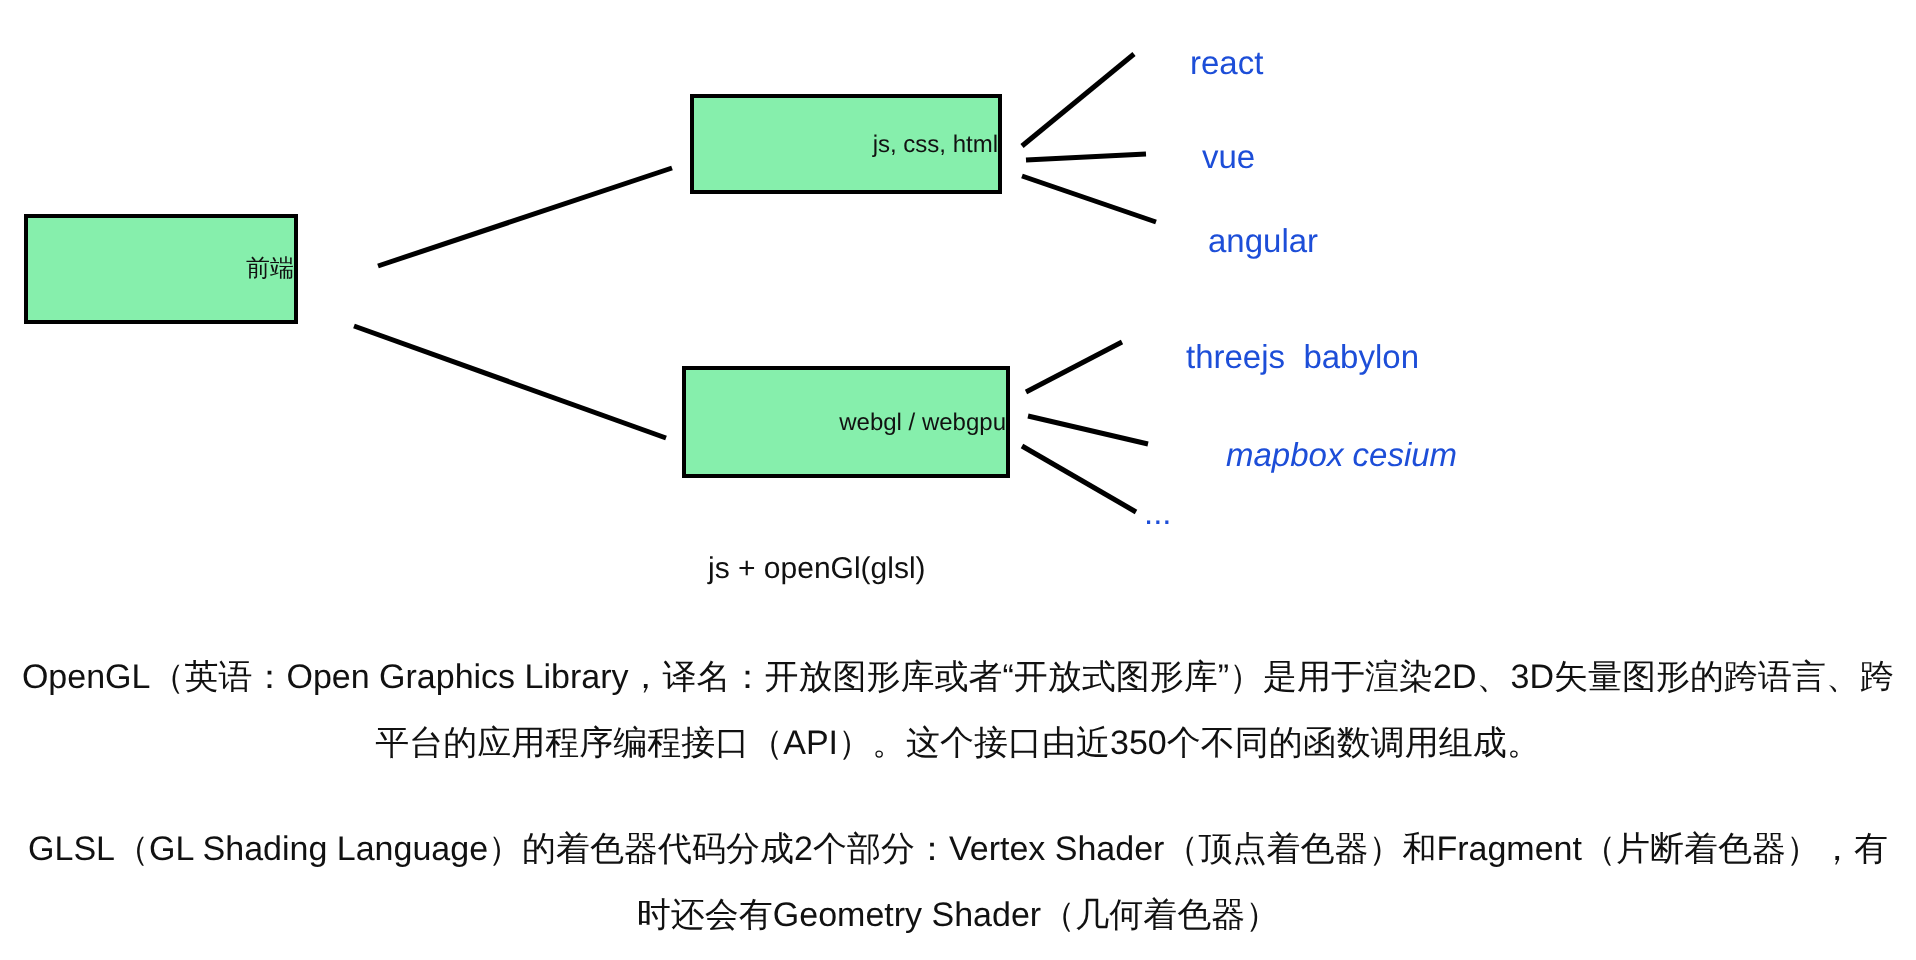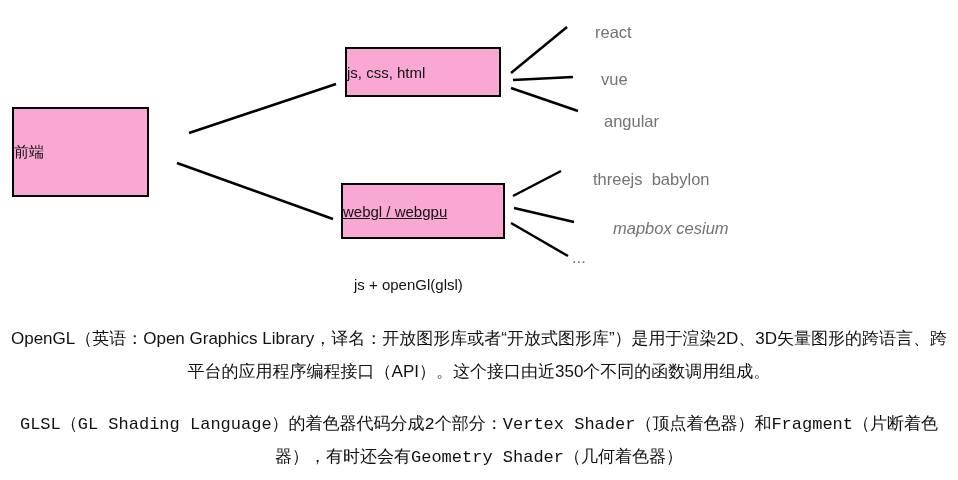--- a/index.html
+++ b/index.html
@@ -21,36 +21,36 @@
   .edges {
     position: absolute;
     left: 0; top: 0;
     width: 958px;
     height: 480px;
     pointer-events: none;
   }
   .node {
     position: absolute;
     border: 2.5px solid #000000;
-    background: #f9a8d4;
+    background: #86efac;
     display: flex;
     align-items: center;
-    justify-content: flex-start;
-    font-size: 15px;
+    justify-content: flex-end;
+    font-size: 12px;
     color: #111111;
     box-sizing: border-box;
     white-space: pre;
   }
-  .node-root   { left: 12px;  top: 107px; width: 137px; height: 90px; }
+  .node-root   { left: 12px;  top: 107px; width: 137px; height: 55px; }
   .node-web    { left: 345px; top: 47px;  width: 156px; height: 50px; }
-  .node-gl     { left: 341px; top: 183px; width: 164px; height: 56px; text-decoration: underline; }
+  .node-gl     { left: 341px; top: 183px; width: 164px; height: 56px; }
   .leaf {
     position: absolute;
     font-size: 16.5px;
-    color: #737373;
+    color: #1d4ed8;
     white-space: pre;
   }
   .leaf-react    { left: 595px; top: 23px; }
   .leaf-vue      { left: 601px; top: 70px; }
   .leaf-angular  { left: 604px; top: 112px; text-align: center; }
   .leaf-threejs  { left: 593px; top: 170px; text-align: right; }
   .leaf-mapbox   { left: 613px; top: 219px; font-style: italic; }
   .leaf-ellipsis { left: 572px; top: 248px; }
   .caption {
     position: absolute;
@@ -62,21 +62,21 @@
   .note {
     position: absolute;
     left: 10px;
     width: 938px;
     font-size: 17px;
     line-height: 1.95;
     color: #111111;
     text-align: center;
   }
   .note-1 { top: 322px; }
-  .note-2 { top: 408px; font-family: Liberation Mono, monospace; }
+  .note-2 { top: 408px; }
 </style>
 </head>
 <body>
 
 <div class="canvas">
 
   <svg class="edges" viewBox="0 0 958 480" xmlns="http://www.w3.org/2000/svg">
 
     <line x1="189" y1="133" x2="336" y2="84" stroke="#000" stroke-width="2.5"></line>
     <line x1="177" y1="163" x2="333" y2="219" stroke="#000" stroke-width="2.5"></line>

